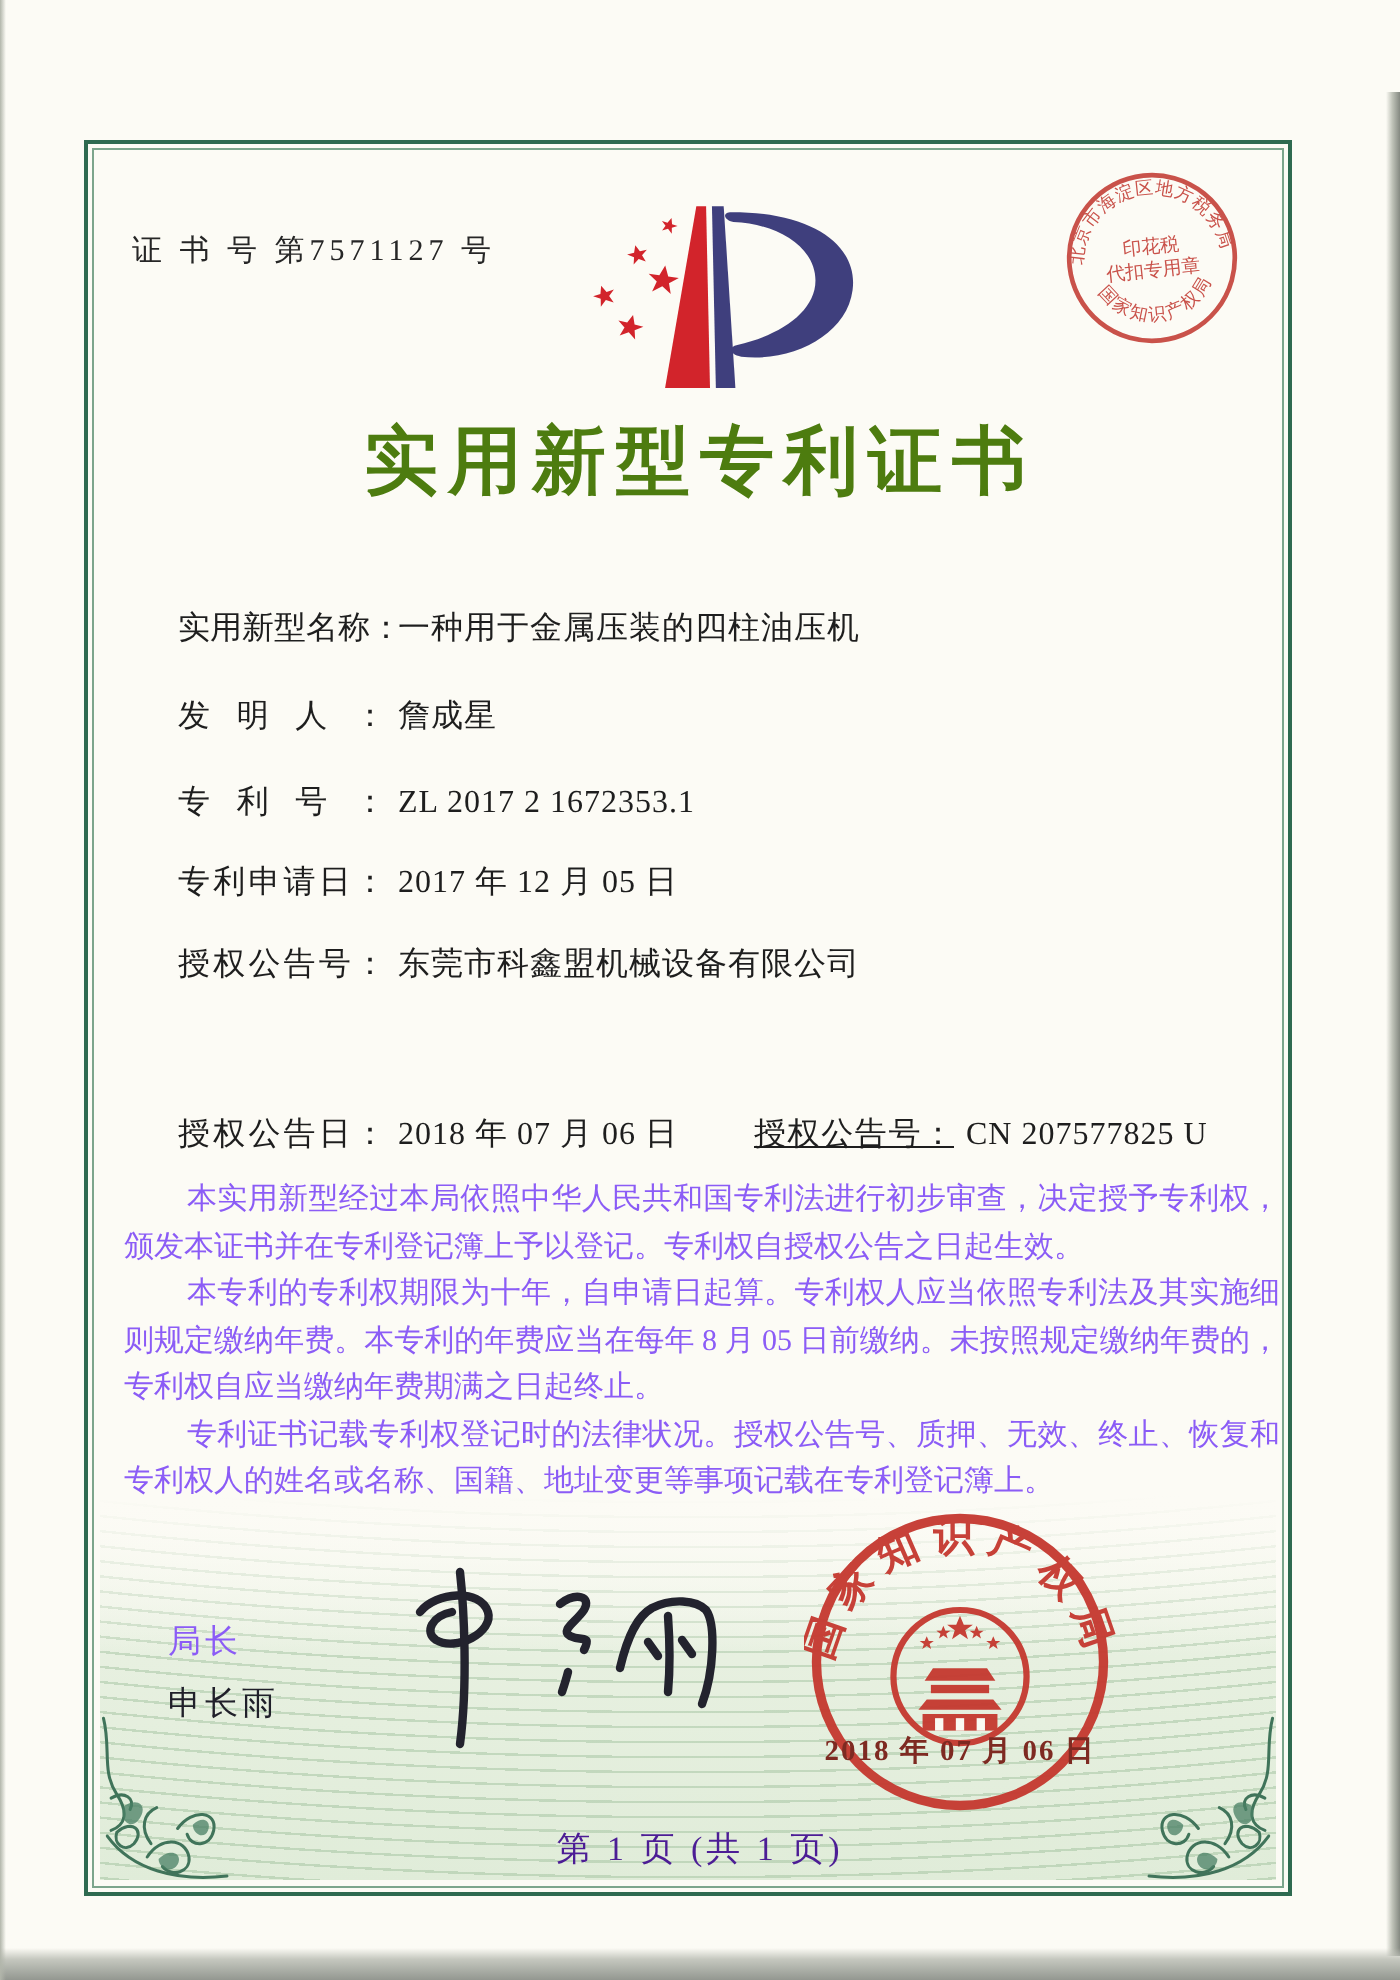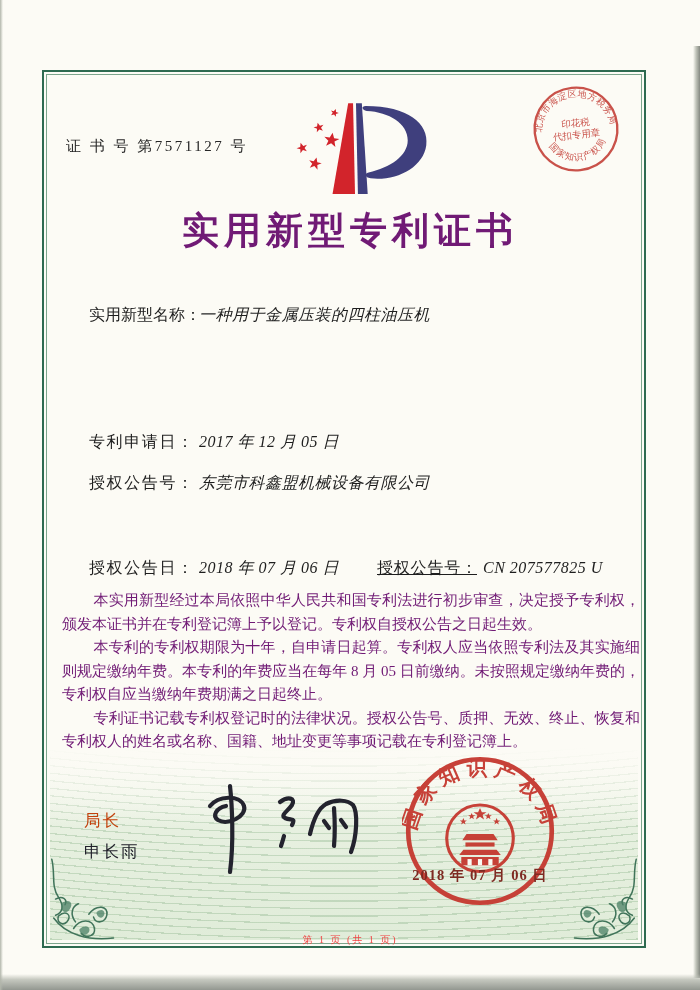--- a/index.html
+++ b/index.html
@@ -33,56 +33,56 @@
       linear-gradient(to bottom, rgba(213,231,207,.0) 0%,
         rgba(206,227,199,.45) 40%, rgba(201,224,194,.55) 100%);}
   .guilloche::after{content:"";position:absolute;inset:0;
     background:linear-gradient(to bottom,#fcfbf5 0%,rgba(252,251,245,0) 42%);}
 
   .corner{position:absolute;bottom:3px;width:76px;height:86px;}
   .corner.left{left:3px;}
   .corner.right{right:3px;transform:scaleX(-1);}
 
   .cert-no{position:absolute;left:66px;top:116px;font-size:15px;
-    letter-spacing:2.5px;color:#262626;margin-top:21px;}
+    letter-spacing:2.5px;color:#262626;}
 
   .logo{position:absolute;left:272px;top:96px;width:166px;height:110px;}
 
   .tax-stamp{position:absolute;left:531px;top:84px;width:90px;height:90px;
     transform:rotate(-6deg);opacity:.92;}
 
   .title{position:absolute;left:0;right:0;top:206px;text-align:center;
-    font-size:37px;font-weight:bold;letter-spacing:5px;color:#701a75;}
+    font-size:37px;font-weight:bold;letter-spacing:5px;color:#4d7c0f;}
 
   .field-row{position:absolute;left:66px;width:566px;font-size:16px;
     line-height:24px;white-space:nowrap;}
   .flabel{display:inline-block;width:104px;text-align:justify;
     text-align-last:justify;vertical-align:top;margin-left:23px;}
   .fvalue{display:inline-block;margin-left:6px;vertical-align:top;
-    letter-spacing:.5px;white-space:normal;font-style:italic;}
+    letter-spacing:.5px;white-space:normal;}
   .fvalue .line2{display:block;}
   .auth-no{position:absolute;left:288px;top:0;}
   .auth-no .flabel{width:100px;text-decoration:underline;}
 
   .body-text{position:absolute;left:62px;top:589px;width:578px;
-    font-size:15px;line-height:23.5px;text-align:justify;color:#701a75;}
+    font-size:15px;line-height:23.5px;text-align:justify;color:#8b5cf6;}
   .body-text p{margin:0;text-indent:2.1em;}
 
   .sig-role{position:absolute;left:84px;top:810px;font-size:16.5px;
-    letter-spacing:2px;color:#c2410c;}
+    letter-spacing:2px;color:#8b5cf6;}
   .sig-name{position:absolute;left:84px;top:841px;font-size:16.5px;
     letter-spacing:2px;color:#20202a;}
   .sig-script{position:absolute;left:188px;top:772px;width:180px;height:112px;}
 
   .seal{position:absolute;left:402px;top:753px;width:156px;height:156px;opacity:.95;}
   .seal-date{position:absolute;left:400px;top:866px;width:160px;text-align:center;
     font-size:14.5px;letter-spacing:1px;color:#7e2a22;font-weight:bold;}
 
   .footer{position:absolute;left:0;right:0;top:913px;text-align:center;
-    font-size:10px;letter-spacing:2px;color:#ef4444;margin-top:20px;}
+    font-size:17px;letter-spacing:2px;color:#4c1d95;}
 
   .red{fill:#c5382f;}
   svg text{font-family:"Liberation Serif","DejaVu Serif",serif;}
 </style>
 </head>
 <body>
 
 <div class="page">
 
   <div class="frame">
@@ -158,20 +158,26 @@
       <textPath href="#tsBot" startOffset="50%" text-anchor="middle">国家知识产权局</textPath>
     </text>
     <text x="50" y="47" font-size="10.5" fill="#c5443c" text-anchor="middle">印花税</text>
     <text x="50" y="60" font-size="10.5" fill="#c5443c" text-anchor="middle">代扣专用章</text>
   </svg>
 
   <div class="title">实用新型专利证书</div>
 
   <div class="field-row" style="top:303px">
     <span class="flabel">实用新型名称：</span><span class="fvalue">一种用于金属压装的四柱油压机</span>
+  </div>
+  <div class="field-row" style="top:347px">
+    <span class="flabel">发明人：</span><span class="fvalue">詹成星</span>
+  </div>
+  <div class="field-row" style="top:390px">
+    <span class="flabel">专利号：</span><span class="fvalue">ZL 2017 2 1672353.1</span>
   </div>
   <div class="field-row" style="top:430px">
     <span class="flabel">专利申请日：</span><span class="fvalue">2017 年 12 月 05 日</span>
   </div>
   <div class="field-row" style="top:471px">
     <span class="flabel">授权公告号：</span><span class="fvalue">东莞市科鑫盟机械设备有限公司</span>
   </div>
   <div class="field-row" style="top:556px">
     <span class="flabel">授权公告日：</span><span class="fvalue">2018 年 07 月 06 日</span>
     <span class="auth-no">

